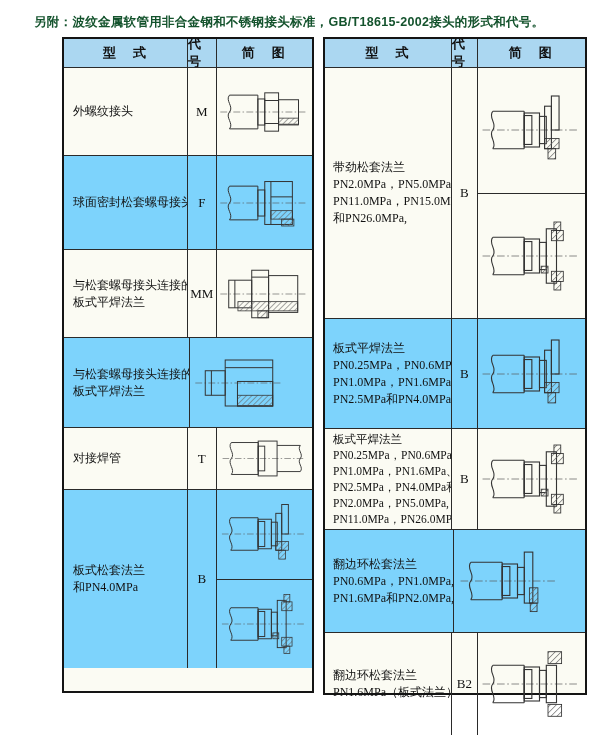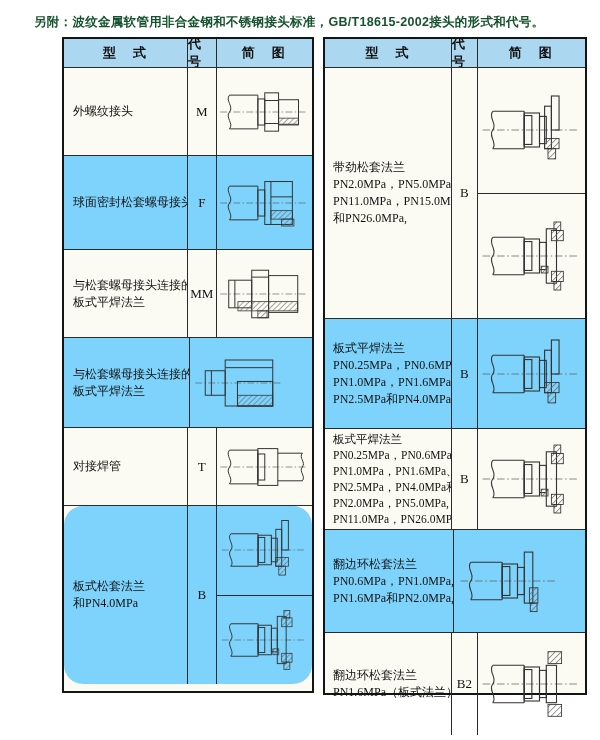--- a/index.html
+++ b/index.html
@@ -13,21 +13,21 @@
     font-family:"Liberation Sans","DejaVu Sans",sans-serif;
     font-weight:bold;font-size:12.5px;letter-spacing:.3px;color:#14532d;
   }
   .tbl{
     position:absolute;top:37px;border:2px solid #141414;
     box-sizing:border-box;background:#fbfbf3;margin-left:25px;
   }
   .tbl-left{left:37px;width:252px;height:656px;}
   .tbl-right{left:298px;width:264px;height:658px;}
   .row{display:flex;box-sizing:border-box;border-bottom:1px solid #2a2a2a;}
-  .row:last-child{border-bottom:none;border-radius:19px;}
+  .row:last-child{border-bottom:none;}
   .cell{box-sizing:border-box;border-right:1px solid #2a2a2a;display:flex;
         flex-direction:column;justify-content:center;overflow:hidden;}
   .cell:last-child{border-right:none;}
   .hrow{background:#abd7f1;}
   .hrow .cell{align-items:center;font-size:13px;letter-spacing:2px;font-weight:bold;}
   .tbl-left  .c-type{width:126px;padding-left:9px;}
   .tbl-left  .c-code{width:29px;align-items:center;}
   .tbl-left  .c-diag{width:97px;align-items:center;}
   .tbl-right .c-type{width:129px;padding-left:8px;}
   .tbl-right .c-code{width:26px;align-items:center;}
@@ -206,21 +206,21 @@
       <div class="ln">与松套螺母接头连接的内</div>
       <div class="ln">板式平焊法兰</div>
     </div>
     <div class="cell c-diag">
       <svg class="dsvg" viewBox="0 0 120 84">
           <use href="#fit-mf"></use>
         </svg>
     </div>
   </div>
 
-  <div class="row" style="height:78px">
+  <div class="row" style="height:62px">
     <div class="cell c-type">
       <div class="ln">对接焊管</div>
     </div>
     <div class="cell c-code code">T</div>
     <div class="cell c-diag">
       <svg class="dsvg" viewBox="0 0 120 84">
           <use href="#fit-t"></use>
         </svg>
     </div>
   </div>

